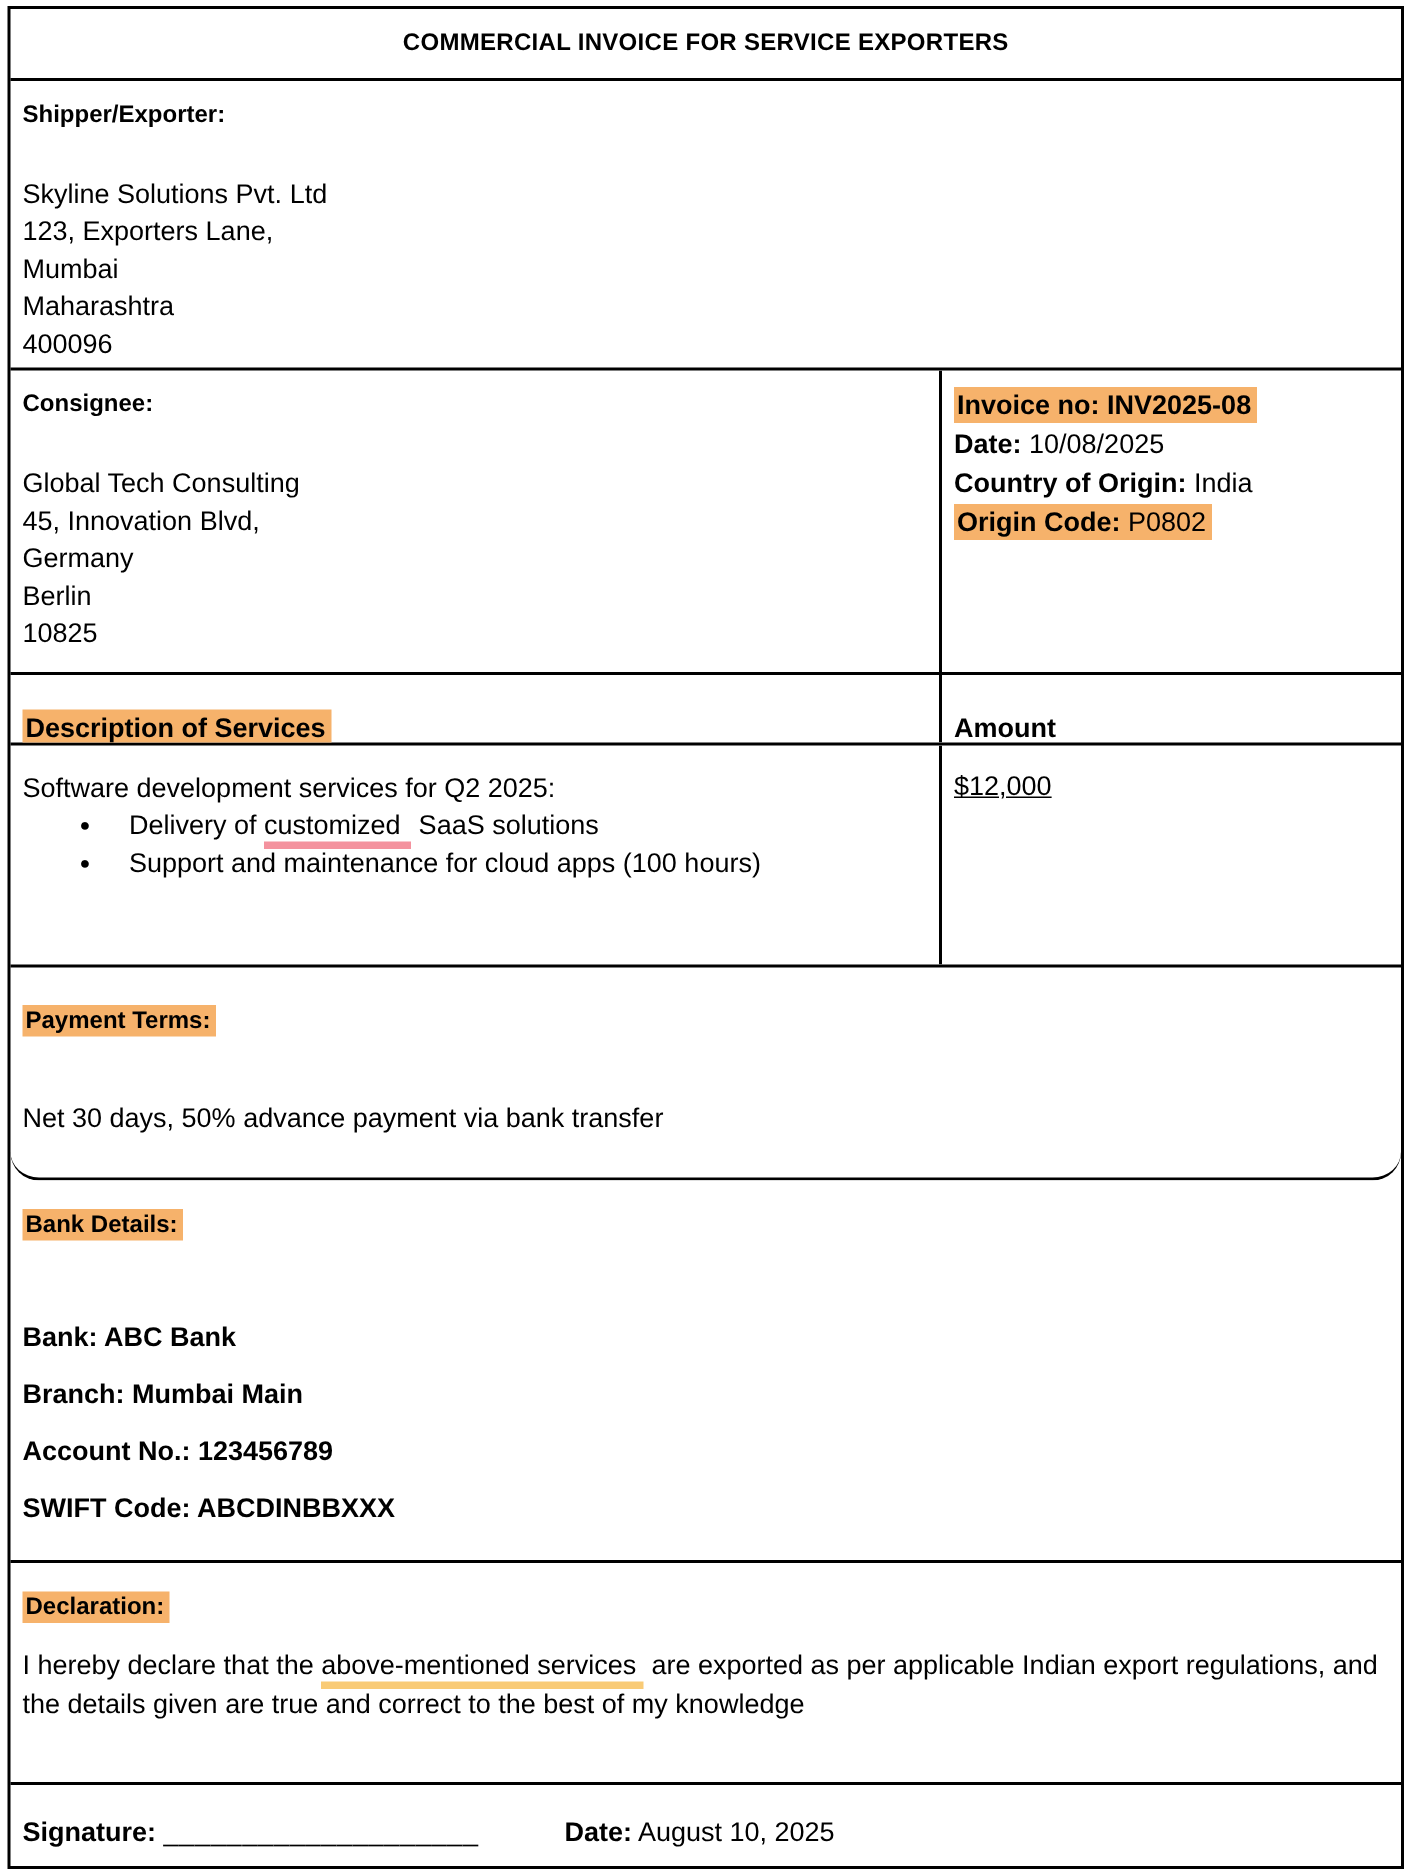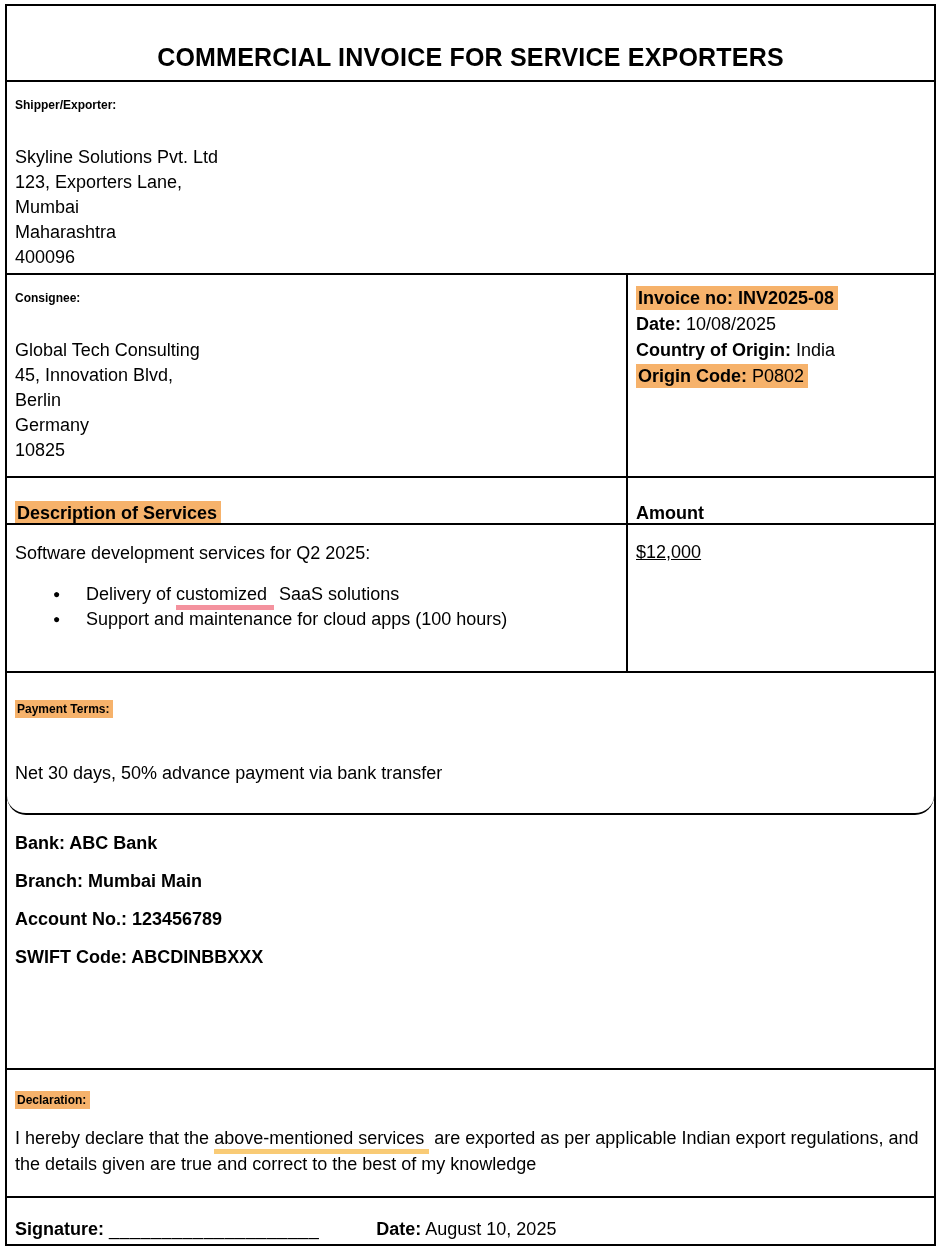--- a/index.html
+++ b/index.html
@@ -32,71 +32,70 @@
     overflow: hidden;
   }
   .row:last-child { border-bottom: none; }
 
   .row-title {
     height: 48px;
     display: flex;
     align-items: center;
     justify-content: center;
     font-weight: bold;
-    font-size: 25px;
+    font-size: 16px;
     letter-spacing: 0.2px;
-    margin-top: 28px;
   }
 
   .row-shipper   { height: 193px; }
   .row-consignee { height: 203px; display: flex; }
   .row-svc-head  { height: 47px;  display: flex; }
   .row-svc-body  { height: 148px; display: flex; }
   .row-payment   { height: 142px; border-radius: 19px; }
   .row-bank      { height: 255px; }
-  .row-decl      { height: 128px; }
+  .row-decl      { height: 148px; }
   .row-sign      { height: 74px; }
 
   .cell {
     box-sizing: border-box;
     padding: 10px 10px 8px 8px;
     font-size: 18px;
     line-height: 25px;
   }
   .cell-left {
     width: 621px;
     flex: 0 0 621px;
     border-right: 2px solid #000000;
     box-sizing: border-box;
   }
   .cell-right { flex: 1 1 auto; }
 
   .sec-label {
     font-weight: bold;
-    font-size: 12px;
+    font-size: 16px;
     line-height: 26px;
   }
   .gap-after-label { margin-bottom: 27px; }
 
   .addr-line { line-height: 25px; }
 
   .hl {
     background: var(--hl-orange);
     padding: 2px 4px 2px 2px;
   }
 
   .meta-line { line-height: 26px; }
   .meta-line .b { font-weight: bold; }
 
   .svc-head-cell {
     padding-top: 23px;
     font-weight: bold;
   }
 
-  .svc-intro { margin-top: 5px; margin-bottom: 16px; line-height: 26px; }
+  .svc-intro { margin-top: 5px; margin-bottom: 0; line-height: 26px; }
   .bullet { display: flex; line-height: 25px; }
   .bullet .dot {
     flex: 0 0 33px;
     margin-left: 38px;
     font-size: 12px;
     line-height: 25px;
   }
   .bullet .bullet-text { flex: 1 1 auto; }
 
   .amount-val { margin-top: 5px; text-decoration: underline; }
@@ -148,22 +147,22 @@
         <div class="addr-line">Maharashtra</div>
         <div class="addr-line">400096</div>
       </div>
     </div>
 
     <div class="row row-consignee">
       <div class="cell cell-left">
         <div class="sec-label gap-after-label">Consignee:</div>
         <div class="addr-line">Global Tech Consulting</div>
         <div class="addr-line">45, Innovation Blvd,</div>
+        <div class="addr-line">Germany</div>
         <div class="addr-line">Berlin</div>
-        <div class="addr-line">Germany</div>
         <div class="addr-line">10825</div>
       </div>
       <div class="cell cell-right">
         <div class="meta-line">
           <span class="hl b"><span class="b">Invoice no:</span> <span class="b">INV2025-08</span></span>
         </div>
         <div class="meta-line">
           <span class="b">Date:</span> <span>10/08/2025</span>
         </div>
         <div class="meta-line">
@@ -203,20 +202,21 @@
 
     <div class="row row-payment">
       <div class="cell">
         <div class="payment-gap"><span class="hl sec-label"><span>Payment Terms:</span></span></div>
         <div>Net 30 days, 50% advance payment via bank transfer</div>
       </div>
     </div>
 
     <div class="row row-bank">
       <div class="cell">
+        <div class="bank-gap"><span class="hl sec-label"><span>Bank Details:</span></span></div>
         <div class="bank-line">Bank: ABC Bank</div>
         <div class="bank-line">Branch: Mumbai Main</div>
         <div class="bank-line">Account No.: 123456789</div>
         <div class="bank-line">SWIFT Code: ABCDINBBXXX</div>
       </div>
     </div>
 
     <div class="row row-decl">
       <div class="cell">
         <div class="decl-gap"><span class="hl sec-label"><span>Declaration:</span></span></div>

